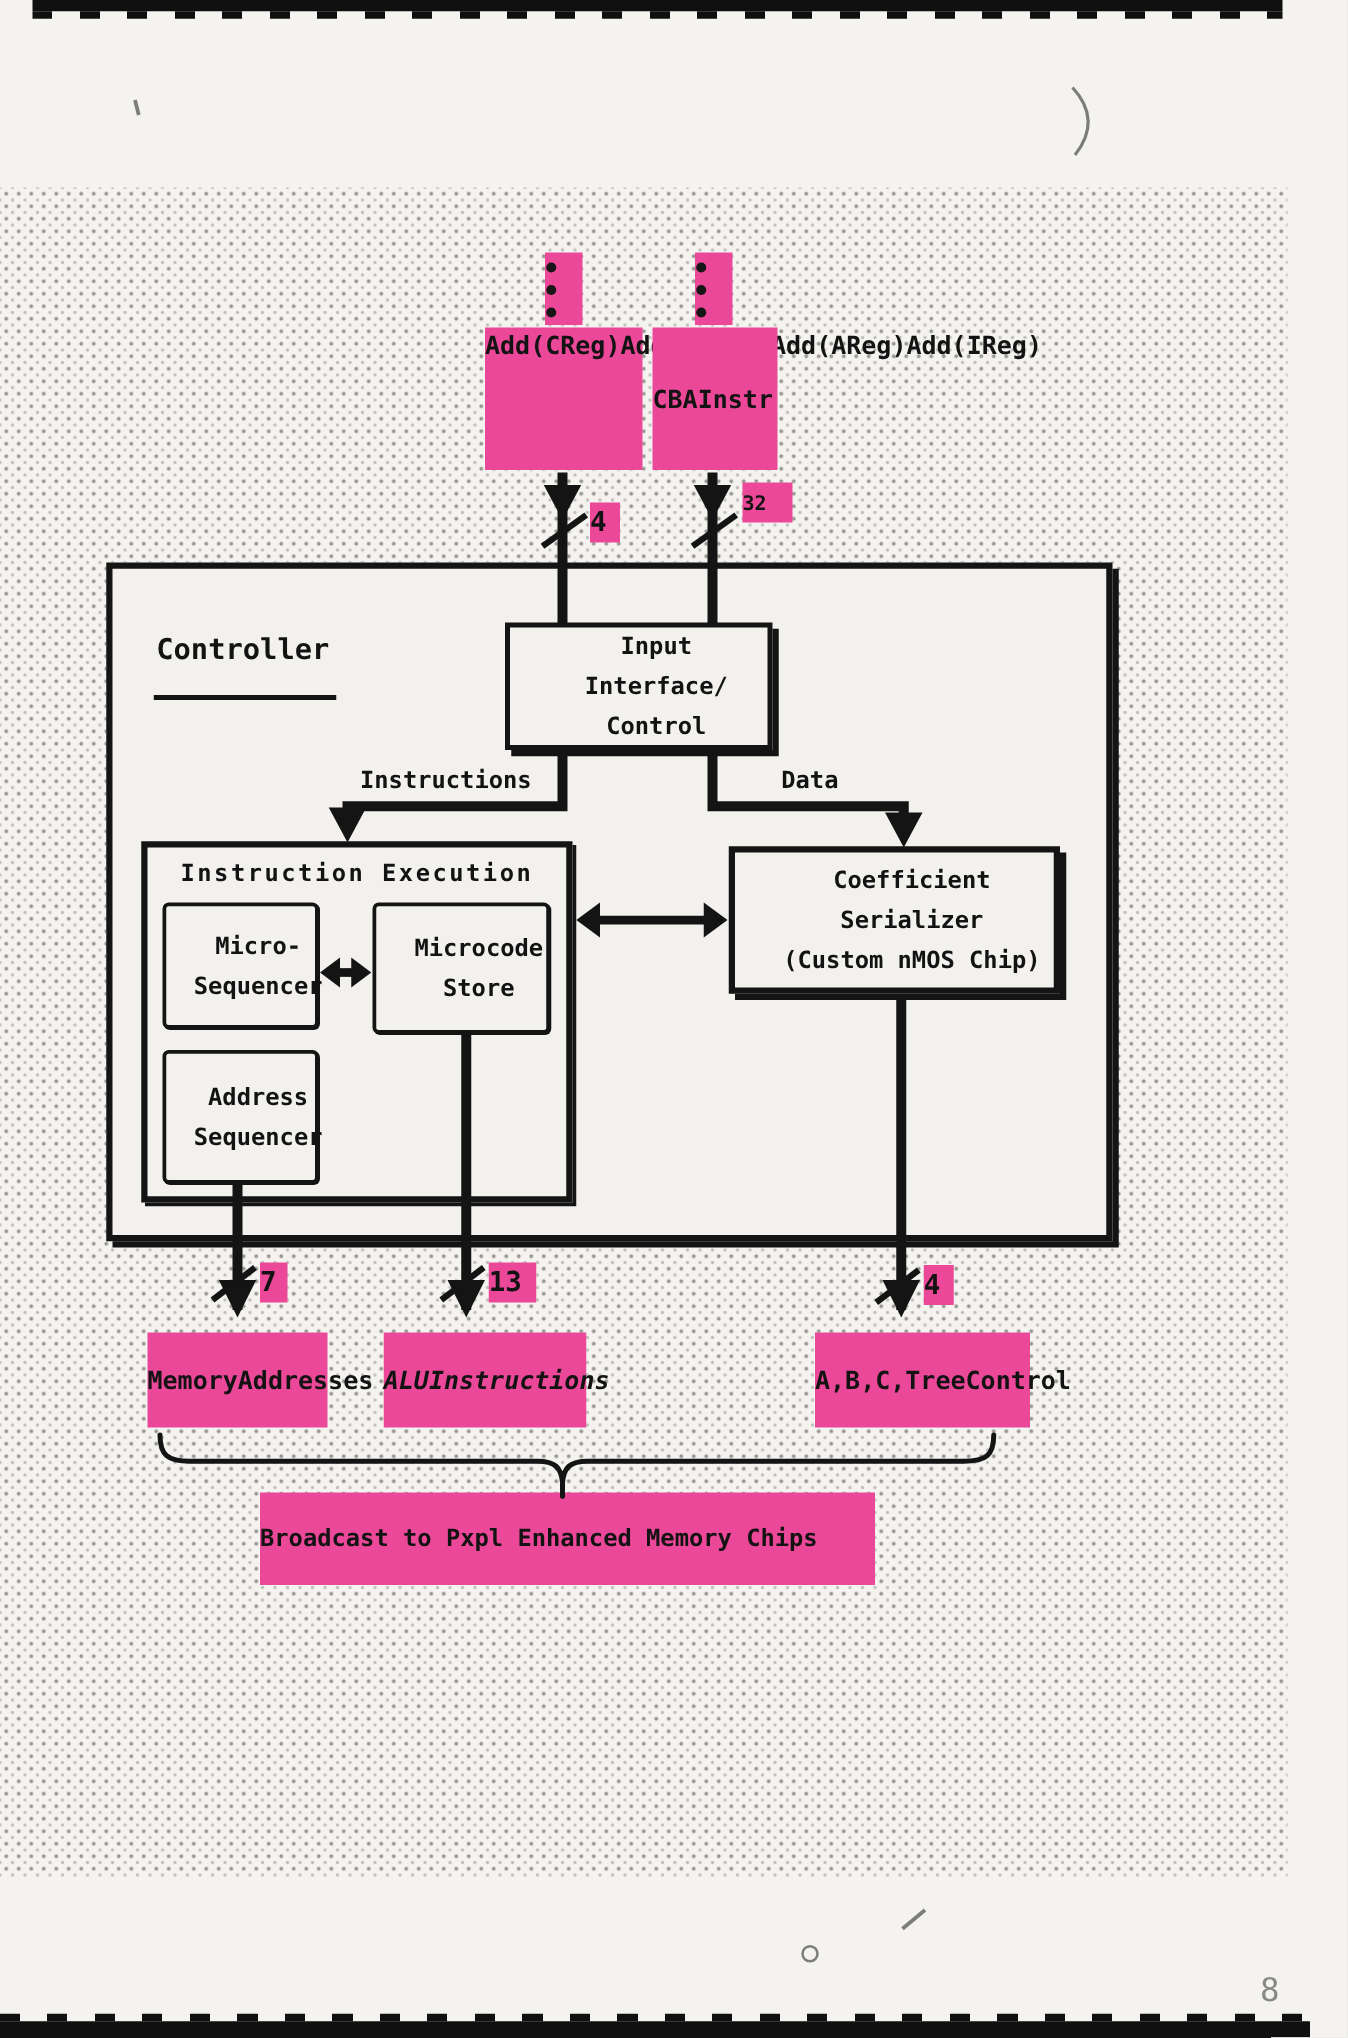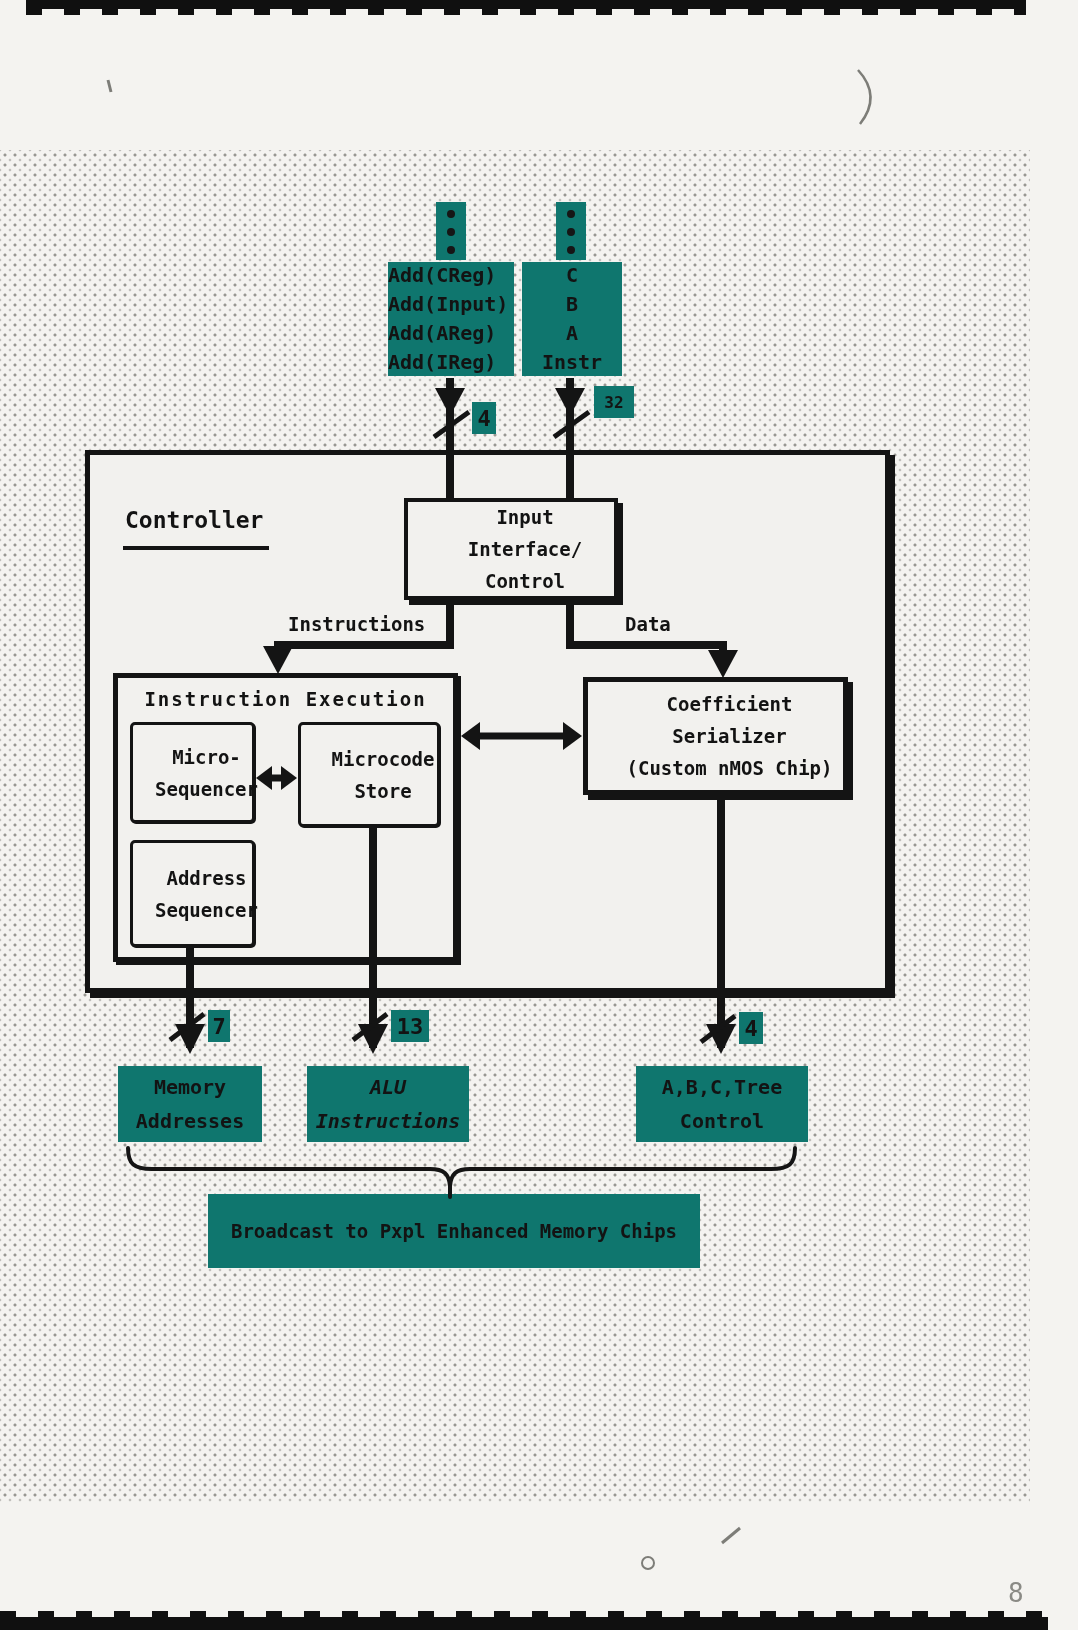--- a/index.html
+++ b/index.html
@@ -15,22 +15,22 @@
     background-image:
       radial-gradient(circle, rgba(60,60,52,.50) 1.1px, rgba(60,60,52,0) 1.9px),
       radial-gradient(circle, rgba(60,60,52,.28) 1.0px, rgba(60,60,52,0) 1.7px);
     background-size:10px 10px,10px 10px;
     background-position:0 0,5px 5px;
   }
   .bar{position:absolute;background:#101010;z-index:4;}
   .bar-ticks{position:absolute;height:6px;z-index:4;
     background:repeating-linear-gradient(90deg,#101010 0 16px,transparent 16px 38px);}
   
-  .chip{position:absolute;background:#0f766e;z-index:2;display:flex;flex-direction:column;
-        align-items:center;justify-content:center;text-align:center;}
+  .chip{position:absolute;background:#ec4899;z-index:2;display:flex;flex-direction:row;
+        align-items:center;justify-content:flex-start;text-align:center;}
   .bold{font-weight:bold;}
   
   .box{position:absolute;background:#f2f1ee;border:4px solid #141414;z-index:2;
        box-sizing:border-box;display:flex;flex-direction:column;align-items:center;
        justify-content:center;text-align:center;font-weight:bold;}
   .shadow5{box-shadow:5px 5px 0 0 #141414;}
   .shadow3{box-shadow:3px 3px 0 0 #141414;}
   .innerbox{border-width:3px;border-radius:5px;box-shadow:1px 1px 0 0 #141414;}
   #controller-box{border-width:5px;}
   #svg-overlay{position:absolute;left:0;top:0;z-index:3;pointer-events:none;}
@@ -76,21 +76,21 @@
     <div>C</div>
     <div>B</div>
     <div>A</div>
     <div>Instr</div>
   </div>
 
   <div class="chip bold" style="left:472px;top:402px;width:24px;height:32px;font-size:22px;">4</div>
   <div class="chip bold" style="left:594px;top:386px;width:40px;height:32px;font-size:16px;">32</div>
 
   <div class="box shadow5" id="controller-box" style="left:85px;top:450px;width:805px;height:543px;">
-    <span style="position:absolute;left:33px;top:52px;font-size:23px;font-weight:bold;border-bottom:4px solid #141414;padding:0 6px 13px 2px;">Controller</span>
+    <span style="position:absolute;left:33px;top:52px;font-size:23px;font-weight:bold;border-bottom:4px solid #141414;padding:0 6px 23px 2px;">Controller</span>
 
     <div class="box shadow5 t19" style="left:314px;top:43px;width:214px;height:102px;">
       <div>Input Interface/</div>
       <div>Control</div>
     </div>
 
     <div style="position:absolute;left:198px;top:158px;font-size:19px;font-weight:bold;">Instructions</div>
     <div style="position:absolute;left:535px;top:158px;font-size:19px;font-weight:bold;">Data</div>
 
     <div class="box shadow3" style="left:23px;top:218px;width:345px;height:289px;border-width:5px;justify-content:flex-start;">
@@ -123,21 +123,21 @@
   <div class="chip bold" style="left:739px;top:1012px;width:24px;height:32px;font-size:22px;">4</div>
 
   <div class="chip t20 bold" style="left:118px;top:1066px;width:144px;height:76px;line-height:34px;">
     <div>Memory</div>
     <div>Addresses</div>
   </div>
   <div class="chip t20 bold" style="left:307px;top:1066px;width:162px;height:76px;line-height:34px;font-style:italic;">
     <div>ALU</div>
     <div>Instructions</div>
   </div>
-  <div class="chip t20 bold" style="left:636px;top:1066px;width:172px;height:76px;line-height:34px;">
+  <div class="chip t20 bold" style="left:652px;top:1066px;width:172px;height:76px;line-height:34px;">
     <div>A,B,C,Tree</div>
     <div>Control</div>
   </div>
 
   <div class="chip bold" style="left:208px;top:1194px;width:492px;height:74px;font-size:19px;line-height:34px;">
     <div>Broadcast to Pxpl Enhanced Memory Chips</div>
   </div>
 
   <svg id="svg-overlay" width="1078" height="1630" viewBox="0 0 1078 1630">
     <g stroke="#141414" fill="#141414">

